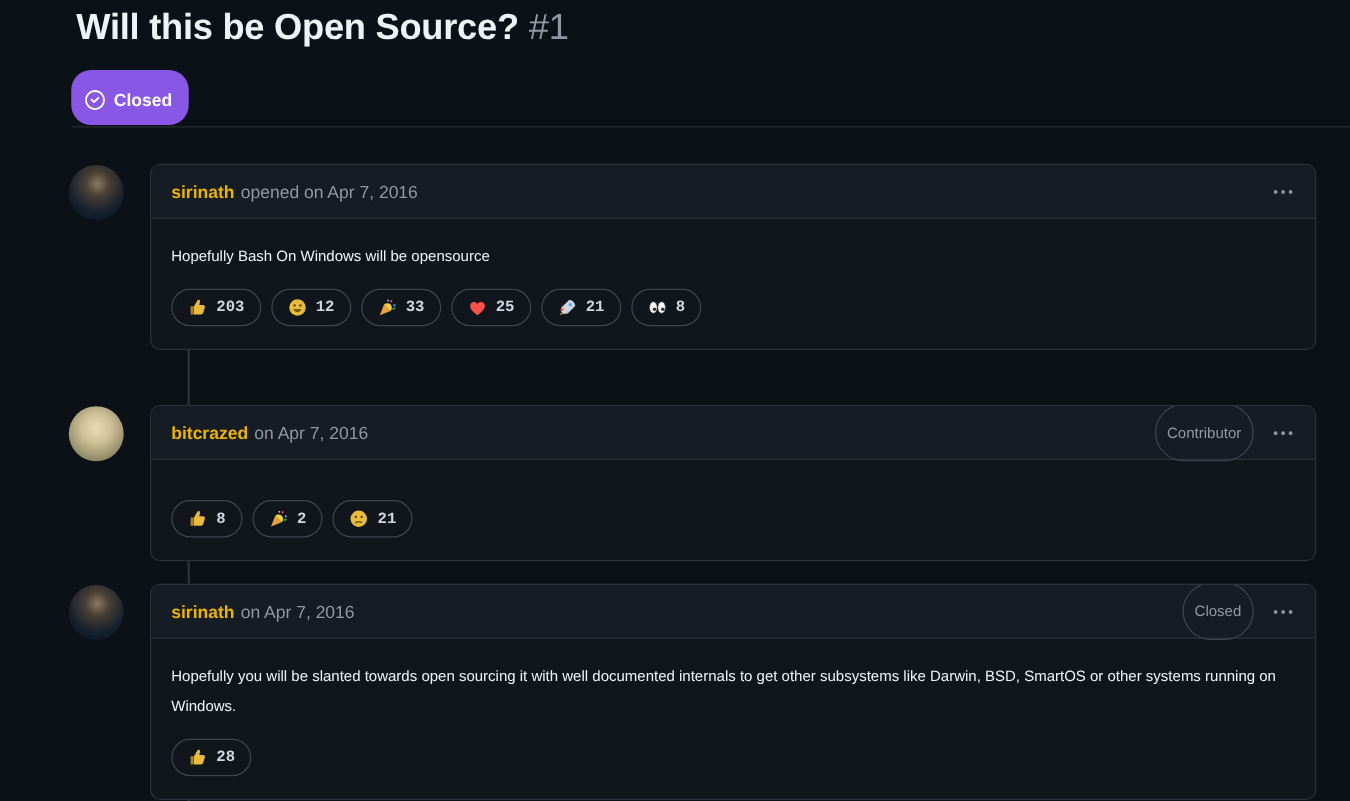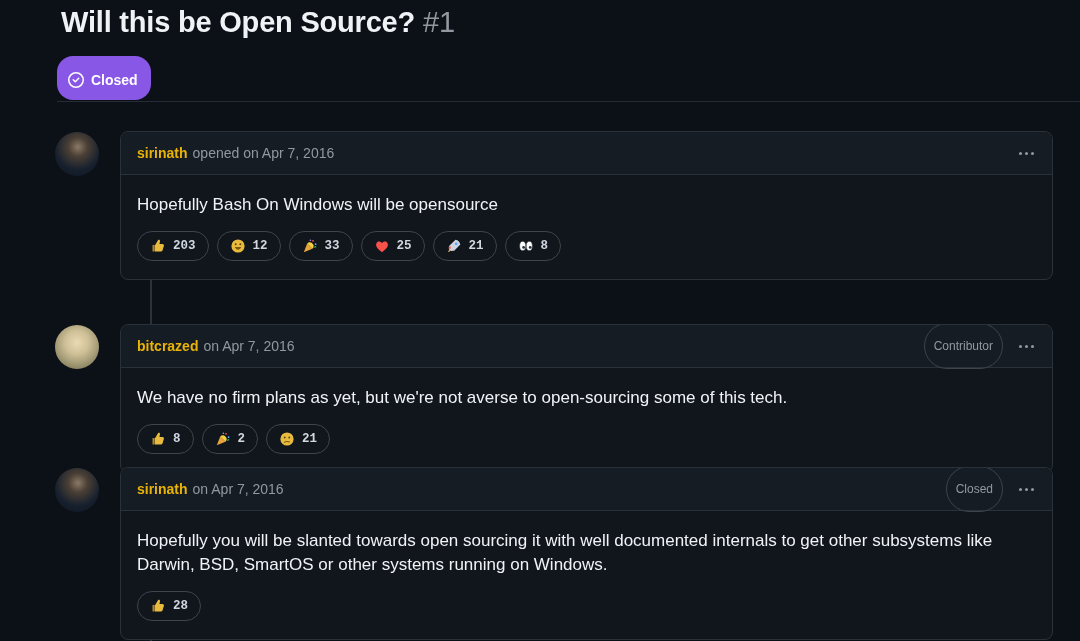--- a/index.html
+++ b/index.html
@@ -54,21 +54,21 @@
   .author{font-weight:700;color:#eab308;cursor:pointer;}
   .meta{color:#9198a1;margin-left:5px;text-align:right;}
   .spacer{flex:1;}
   .role-badge{
     font-size:12px;color:#9198a1;border:1px solid #3d444d;border-radius:999px;
     padding:14px 9px;margin-right:14px;line-height:16px;
   }
   .kebab{display:inline-flex;gap:3px;align-items:center;cursor:pointer;padding:4px 2px;}
   .kebab i{width:3px;height:3px;border-radius:50%;background:#9198a1;display:block;}
   .body{padding:18px 16px;}
-  .body p{margin:0;font-size:17px;line-height:24px;color:#f0f3f6;}
+  .body p{margin:0;font-size:12px;line-height:24px;color:#f0f3f6;}
   .reactions{display:flex;gap:8px;margin-top:14px;}
   .reaction{
     display:inline-flex;align-items:center;gap:7px;height:30px;padding:0 12px;
     background:transparent;border:1px solid #3d444d;border-radius:16px;
     color:#d1d7e0;font-size:12.5px;font-weight:700;cursor:pointer;
     font-family:Liberation Mono, monospace;
   }
   .reaction .emoji{display:inline-flex;}
   .reaction svg{width:16px;height:16px;}
 </style>
@@ -184,21 +184,20 @@
       <span class="meta">on Apr 7, 2016</span>
       <span class="spacer"></span>
       <span class="role-badge">Contributor</span>
       <span class="kebab">
           <i></i>
           <i></i>
           <i></i>
         </span>
     </header>
     <div class="body">
-      <p>We have no firm plans as yet, but we're not averse to open-sourcing some of this tech.</p>
       <div class="reactions">
           <button class="reaction">
             <span class="emoji">
               <svg viewBox="0 0 16 16">
                 <path d="M2.5 7h2.2v6.6H2.5z" fill="#b08828"></path>
                 <path d="M5 13.6V7.3l3-5.1c.5-.9 2-.5 2 .6 0 1.1-.3 2.2-.6 3.2h3.1c1 0 1.7.9 1.4 1.8l-1.3 4.4a2 2 0 0 1-1.9 1.4H5z" fill="#e8bb3f"></path>
               </svg>
             </span>
             <span class="count">8</span>
           </button>

